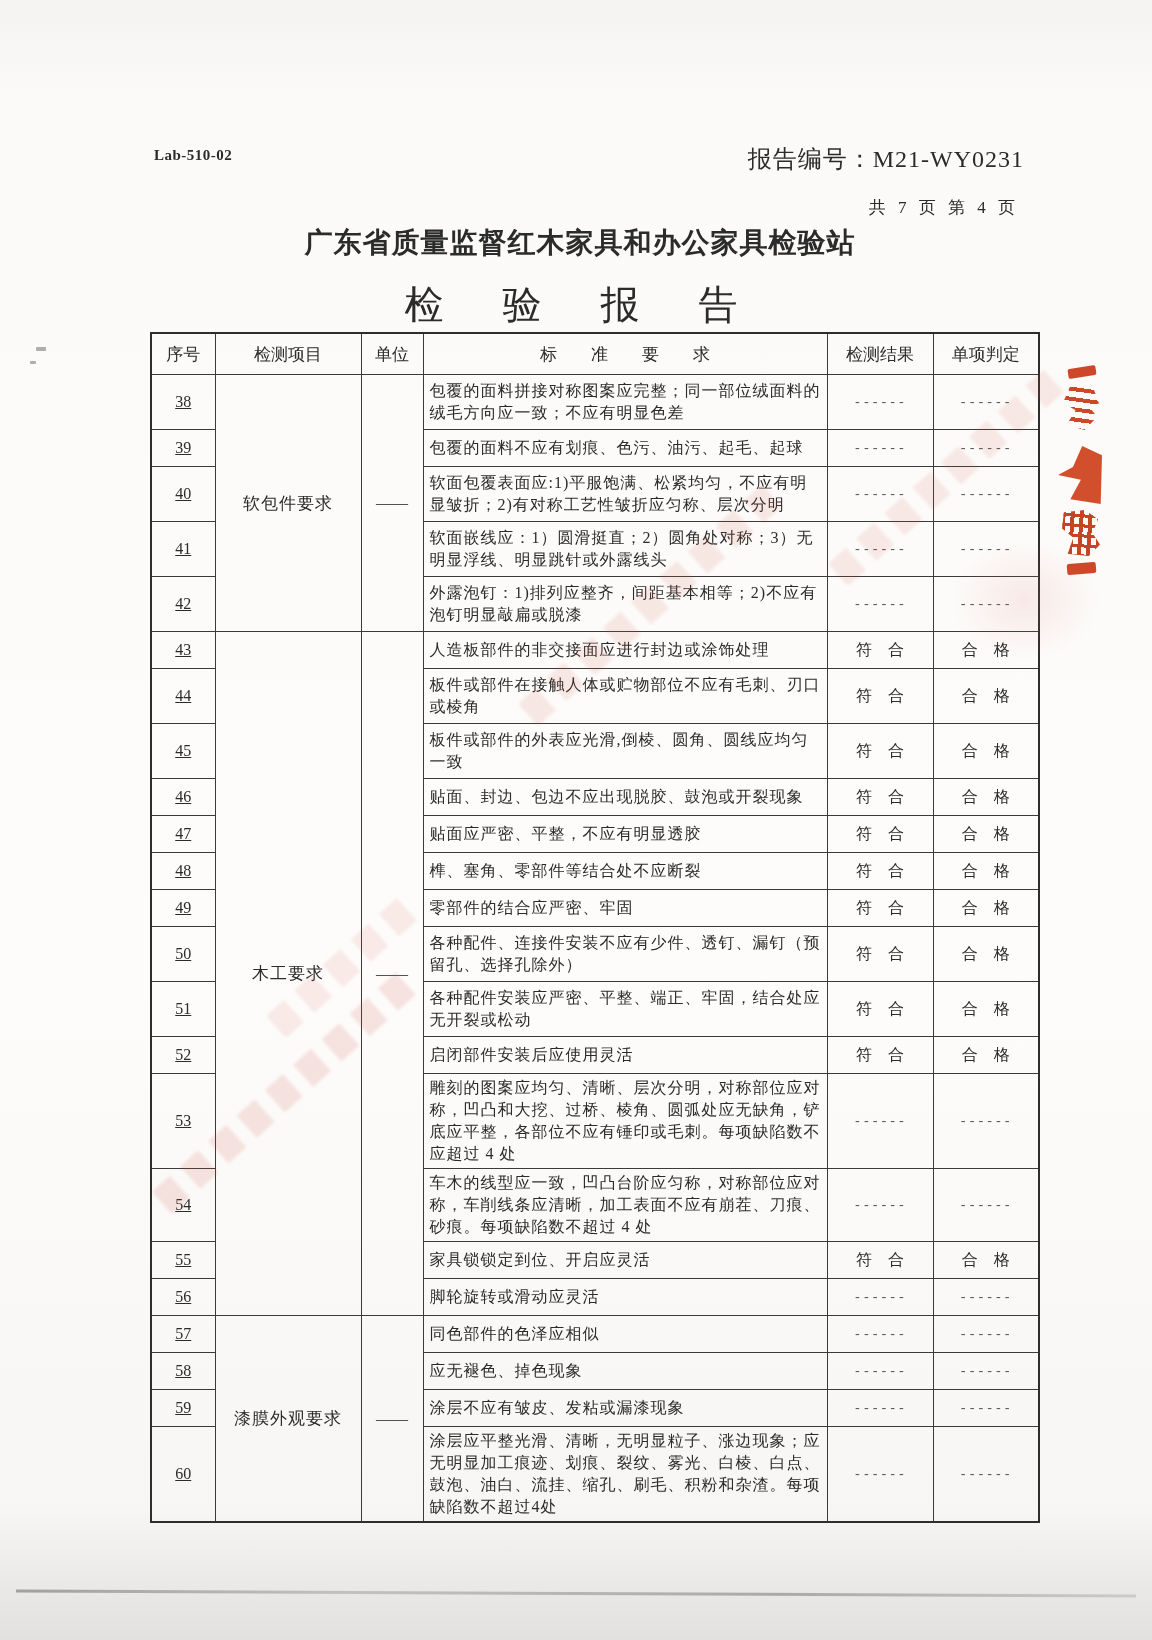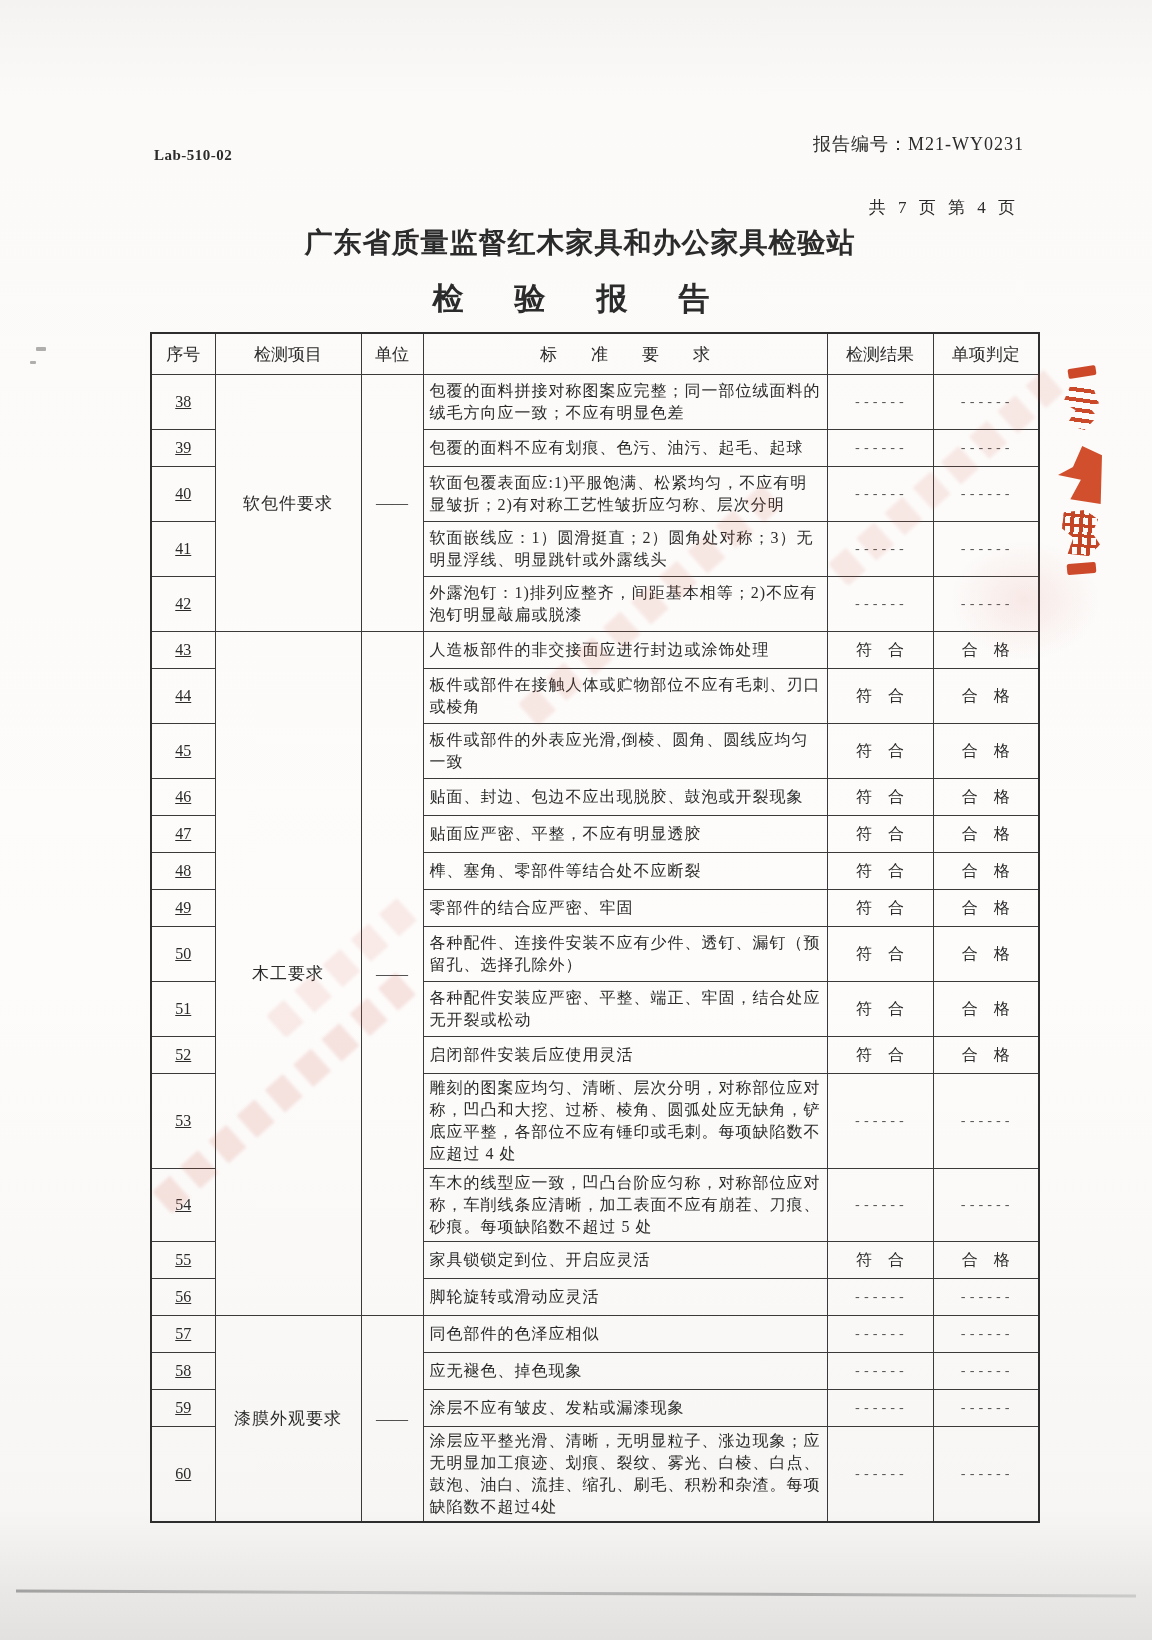--- a/index.html
+++ b/index.html
@@ -4,24 +4,24 @@
 <style>
   html,body{margin:0;padding:0;}
   body{
     width:1152px;height:1640px;position:relative;overflow:hidden;
     font-family:"Liberation Serif","DejaVu Serif",serif;
     color:#2b2b2b;
     background:linear-gradient(180deg,#f4f3f1 0%,#fbfaf8 6%,#fdfcfb 60%,#f7f6f4 92%,#e9e8e6 97%,#e2e1df 100%);
   }
   .page{position:absolute;inset:0;}
   .form-code{position:absolute;left:154px;top:147px;font-size:15px;font-weight:700;letter-spacing:.5px;}
-  .report-no{position:absolute;right:128px;top:132px;font-size:18px;letter-spacing:1px;}
+  .report-no{position:absolute;right:128px;top:143px;font-size:24px;letter-spacing:1px;}
   .pagination{position:absolute;right:133px;top:196px;font-size:17px;letter-spacing:4px;margin-left:47px;}
   .org-title{position:absolute;left:0;right:0;top:224px;text-align:center;font-size:28px;font-weight:700;letter-spacing:1px;padding-left:8px;}
-  .doc-title{position:absolute;left:0;right:0;top:278px;text-align:center;font-size:31px;font-weight:700;letter-spacing:10px;}
+  .doc-title{position:absolute;left:0;right:0;top:278px;text-align:center;font-size:39px;font-weight:400;letter-spacing:10px;}
 
   table.report{
     position:absolute;left:150px;top:332px;width:888px;
     border-collapse:collapse;table-layout:fixed;
     font-size:16px;
   }
   table.report td,table.report th{
     border:1px solid #3a3a3a;
     padding:3px 6px;
     vertical-align:middle;
@@ -201,21 +201,21 @@
       <td class="ver">合　格</td>
     </tr>
     <tr>
       <td class="no">53</td>
       <td class="req">雕刻的图案应均匀、清晰、层次分明，对称部位应对称，凹凸和大挖、过桥、棱角、圆弧处应无缺角，铲底应平整，各部位不应有锤印或毛刺。每项缺陷数不应超过 4 处</td>
       <td class="res dash">------</td>
       <td class="ver dash">------</td>
     </tr>
     <tr>
       <td class="no">54</td>
-      <td class="req">车木的线型应一致，凹凸台阶应匀称，对称部位应对称，车削线条应清晰，加工表面不应有崩茬、刀痕、砂痕。每项缺陷数不超过 5 处</td>
+      <td class="req">车木的线型应一致，凹凸台阶应匀称，对称部位应对称，车削线条应清晰，加工表面不应有崩茬、刀痕、砂痕。每项缺陷数不超过 4 处</td>
       <td class="res dash">------</td>
       <td class="ver dash">------</td>
     </tr>
     <tr class="r1">
       <td class="no">55</td>
       <td class="req">家具锁锁定到位、开启应灵活</td>
       <td class="res">符　合</td>
       <td class="ver">合　格</td>
     </tr>
     <tr class="r1">

